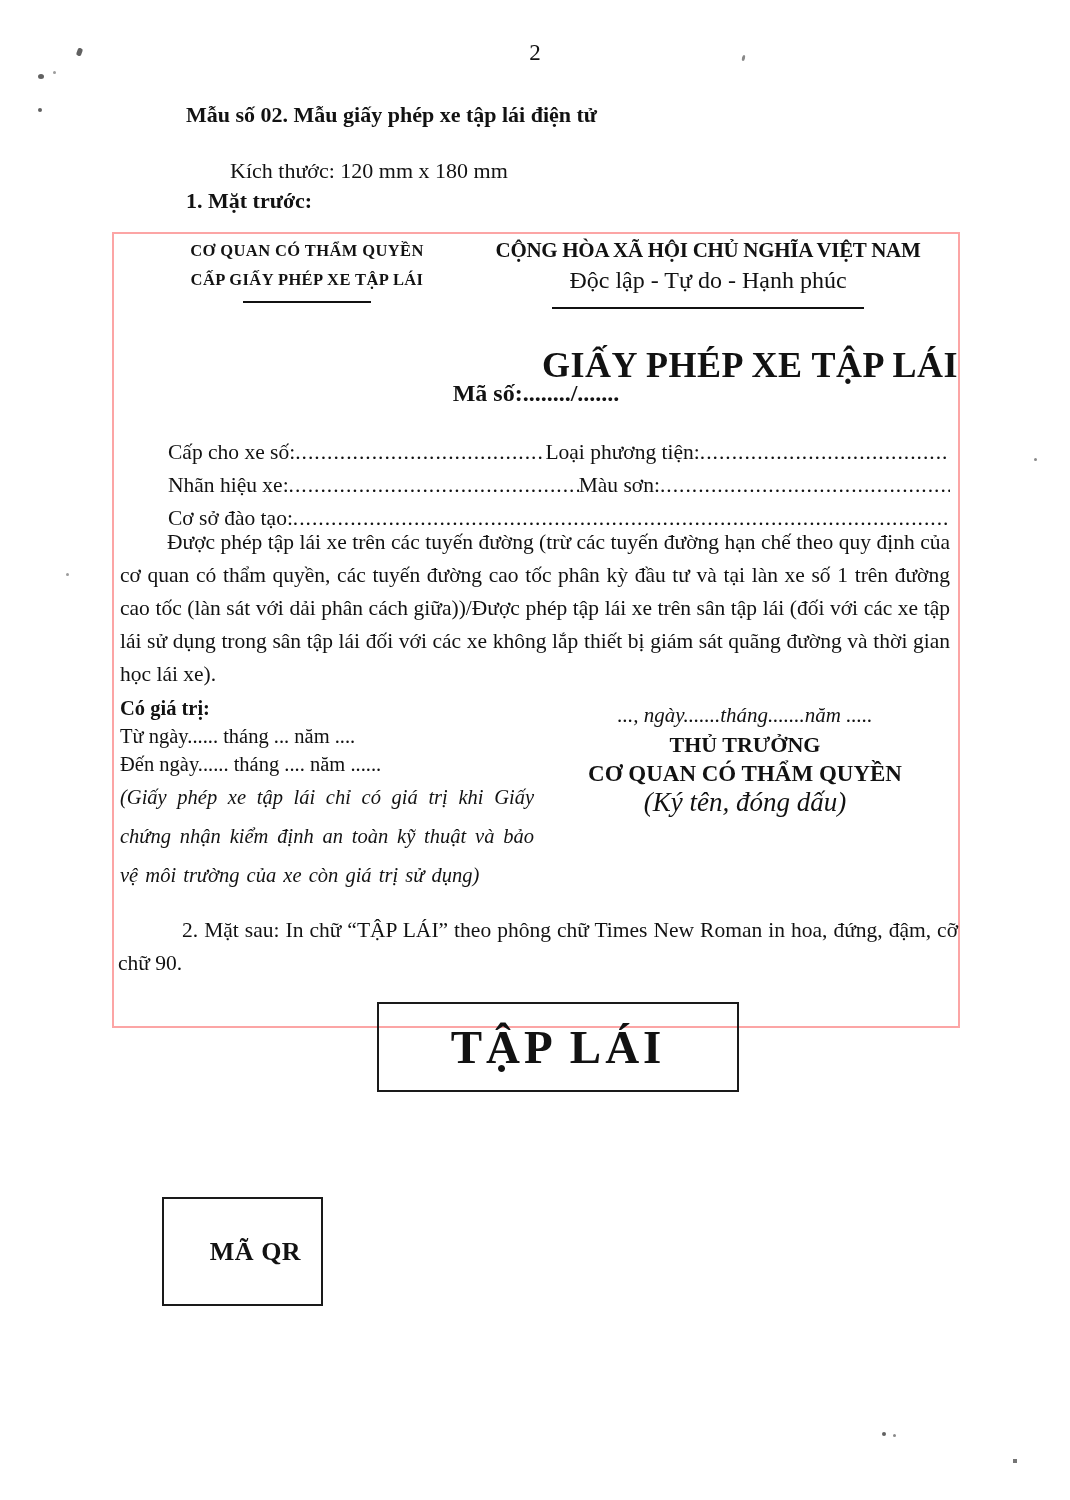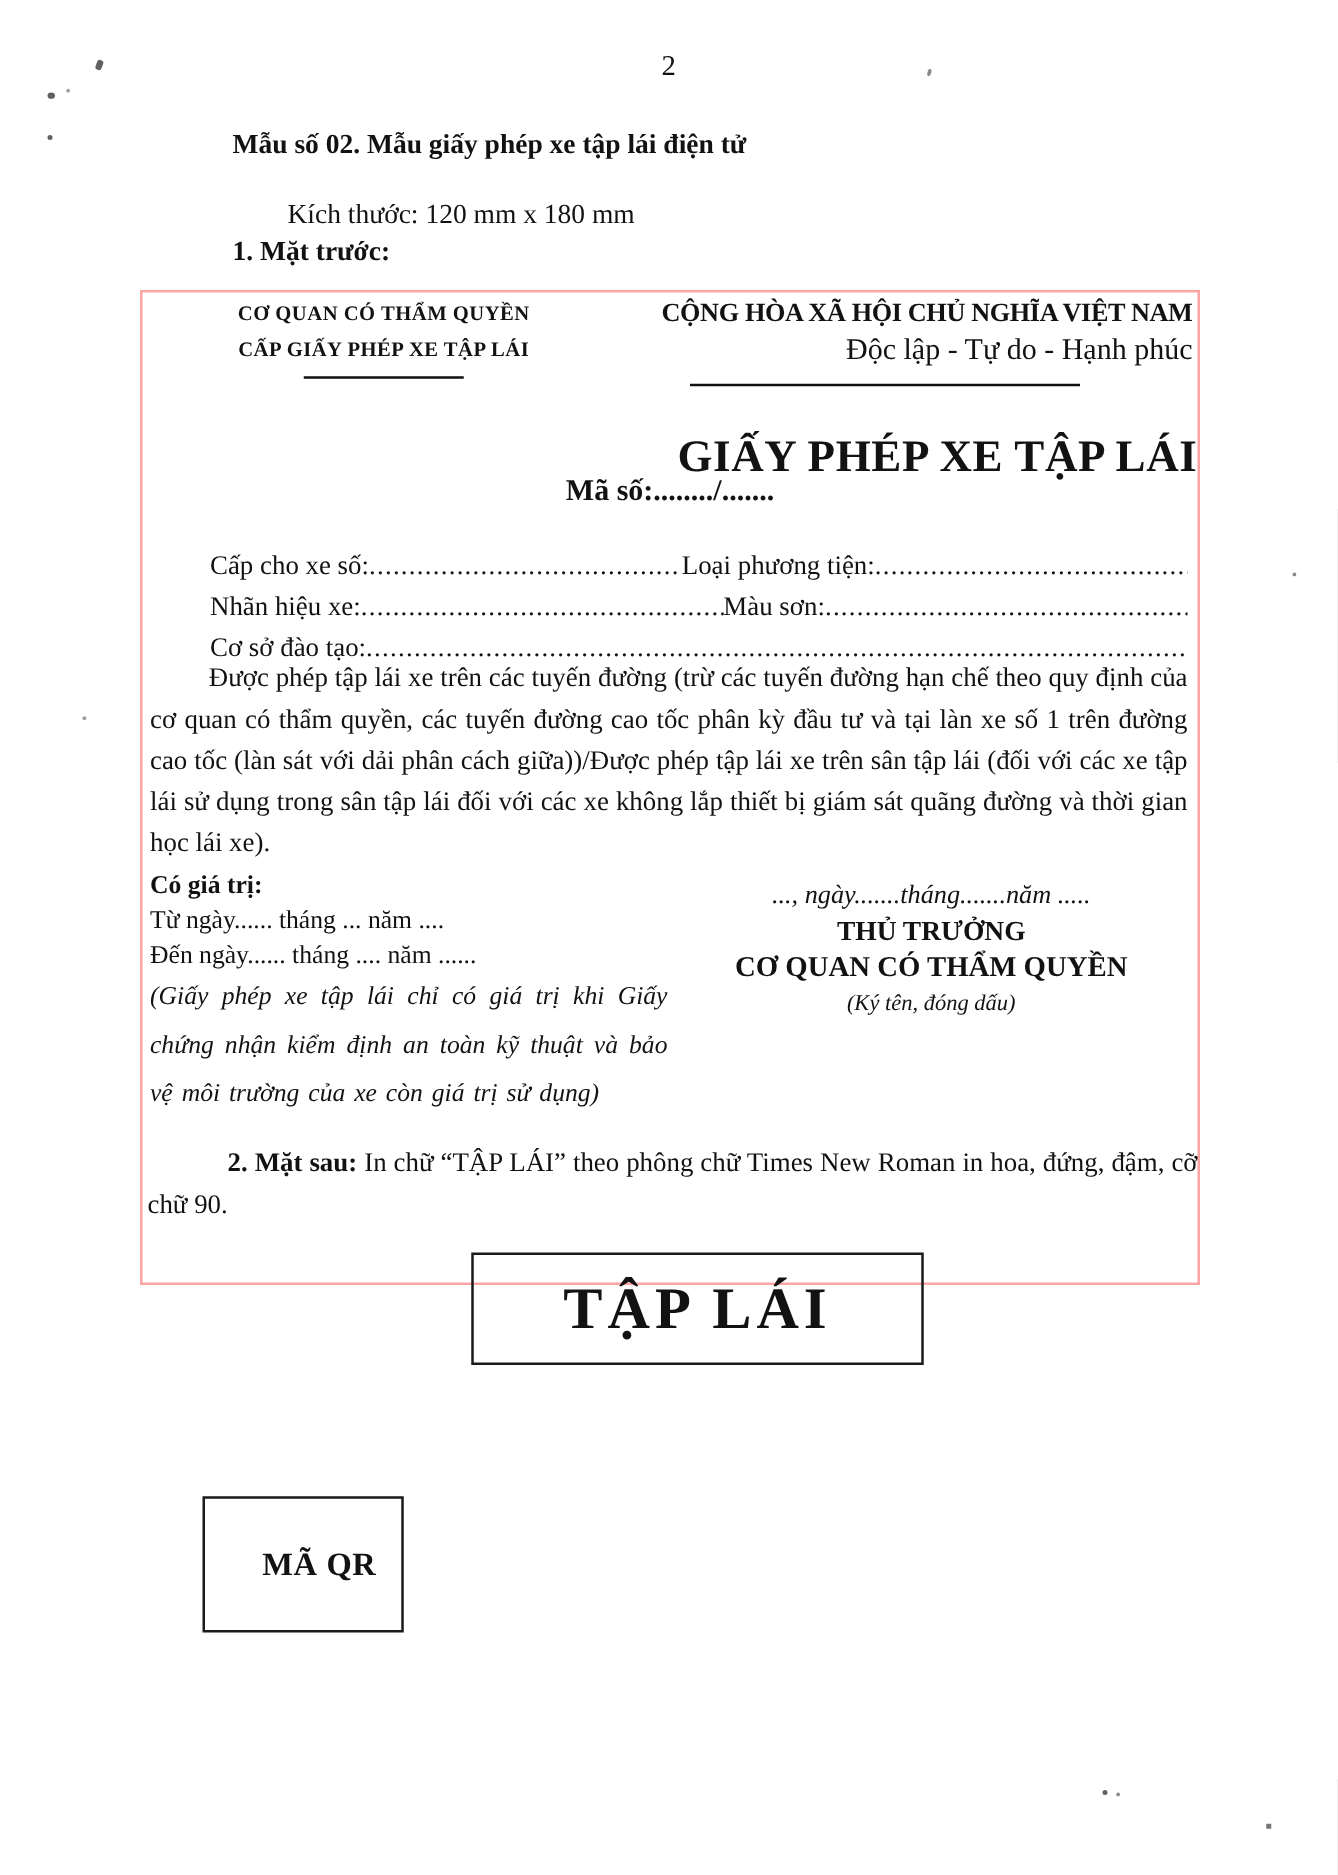--- a/index.html
+++ b/index.html
@@ -5,40 +5,40 @@
   html,body{margin:0;padding:0;background:#e8e8e8;}
   .page{
     position:relative;
     width:1070px;height:1500px;
     margin:0 auto;
     background:#ffffff;
     color:#121212;
     font-family:"Liberation Serif","DejaVu Serif",serif;
     overflow:hidden;
   }
-  .b{font-weight:bold;}
+  .b{font-weight:normal;}
 
   
   .pageno{position:absolute;top:40px;left:0;right:0;text-align:center;font-size:23px;}
   .intro-heading{position:absolute;left:186px;top:102px;font-size:22px;font-weight:bold;}
   .intro-dim{position:absolute;left:186px;top:158px;font-size:22px;margin-left:44px;}
   .intro-front{position:absolute;left:186px;top:188px;font-size:22px;font-weight:bold;}
 
   
   .card{
     position:absolute;left:112px;top:232px;width:848px;height:796px;
     border:2px solid #fca5a5;box-sizing:border-box;
   }
   .issuer{
     position:absolute;left:38px;top:2px;width:310px;
     text-align:center;font-weight:bold;font-size:16.5px;line-height:29px;
     letter-spacing:.4px;
   }
   .rule-issuer{width:128px;height:0;border-top:2.5px solid #111;margin:7px auto 0;}
-  .national{position:absolute;left:348px;top:4px;width:492px;text-align:right;}
+  .national{position:absolute;left:348px;top:4px;width:492px;text-align:center;}
   .nat1{font-weight:bold;font-size:21px;letter-spacing:-.3px;line-height:25px;}
   .nat2{font-weight:normal;font-size:24px;margin-top:4px;}
   .rule-motto{width:312px;height:0;border-top:2.5px solid #111;margin:13px auto 0;}
 
   .card-title{position:absolute;top:110px;left:0;right:0;text-align:right;
     font-weight:bold;font-size:36px;letter-spacing:.5px;}
   .card-code{position:absolute;top:146px;left:0;right:0;text-align:center;
     font-weight:bold;font-size:24px;}
 
   .fields{position:absolute;top:202px;left:54px;right:8px;font-size:21.5px;line-height:33px;}
@@ -52,21 +52,21 @@
   .card-bottom-left{position:absolute;left:6px;top:460px;width:414px;
     font-size:20.5px;line-height:28px;}
   .validity-label{font-weight:bold;}
   .validity-note{font-style:italic;text-align:justify;line-height:39px;word-spacing:2px;}
 
   .card-bottom-right{position:absolute;left:424px;top:468px;width:414px;
     text-align:center;line-height:27px;}
   .sig-date{font-style:italic;font-size:21px;}
   .sig-title1{font-weight:bold;font-size:22px;margin-top:2px;}
   .sig-title2{font-weight:bold;font-size:23px;margin-top:2px;}
-  .sig-note{font-style:italic;font-size:18px;margin-top:2px;}
+  .sig-note{font-style:italic;font-size:27px;margin-top:2px;}
 
   
   .back-desc{position:absolute;left:118px;top:914px;width:840px;margin:0;
     font-size:21.5px;line-height:33px;text-indent:64px;text-align:justify;}
 
   .plate{
     position:absolute;left:377px;top:1002px;width:362px;height:90px;
     border:2.5px solid #1a1a1a;box-sizing:border-box;
     display:flex;align-items:center;justify-content:center;
     font-weight:bold;font-size:47px;letter-spacing:4px;

